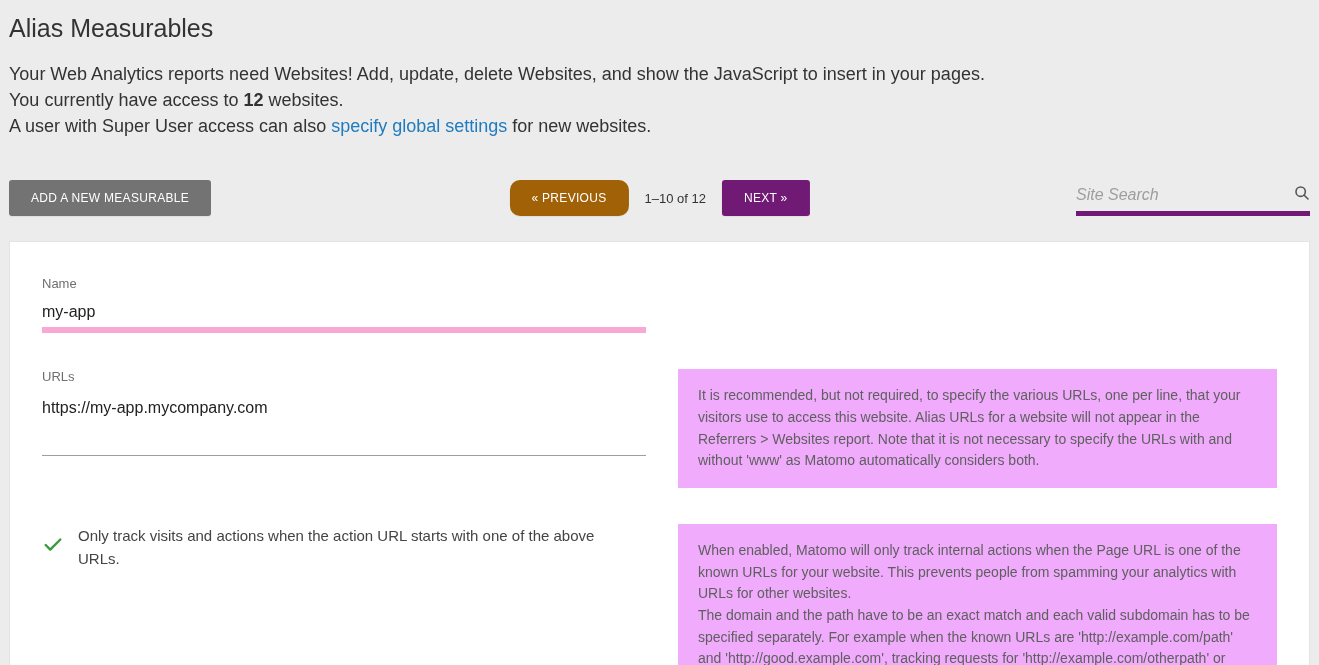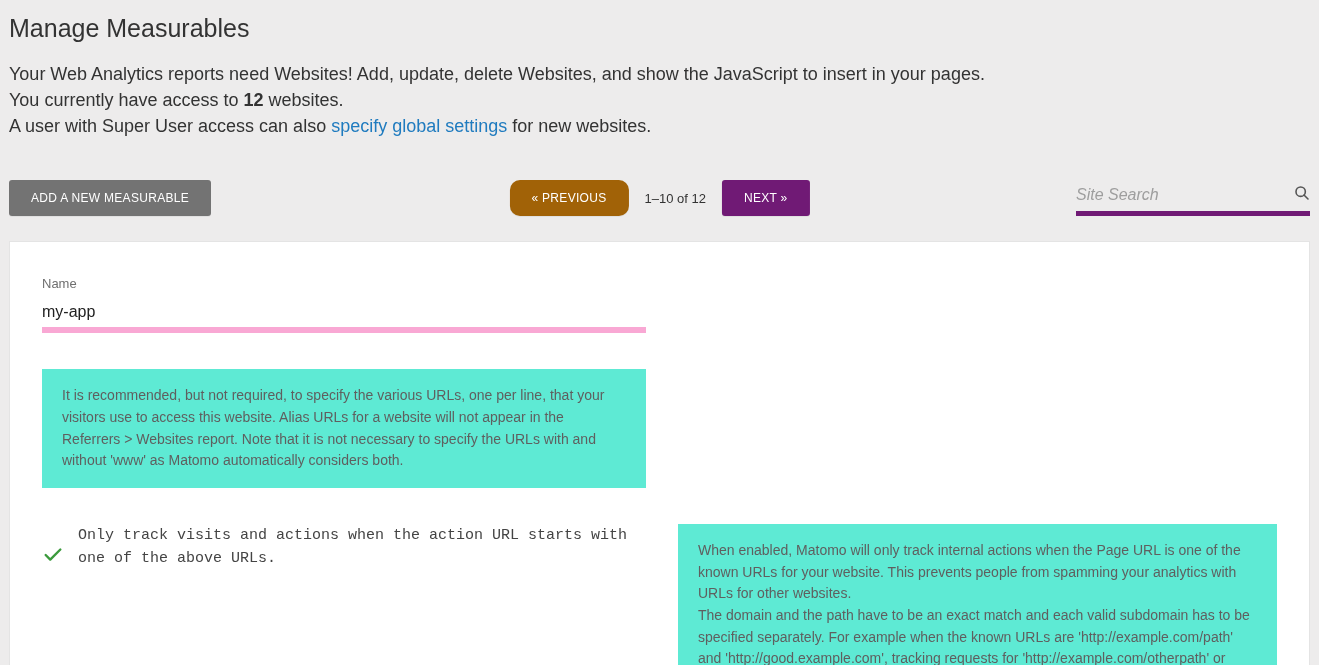--- a/index.html
+++ b/index.html
@@ -25,31 +25,31 @@
 
   .card { background: #fff; border: 1px solid #e4e4e4; padding: 34px 32px 24px 32px; }
 
   .field { display: grid; grid-template-columns: 604px 1fr; column-gap: 32px; margin-bottom: 36px; }
   .field:last-child { margin-bottom: 0; }
   .left { }
   .label { font-size: 13px; color: #6f6f6f; margin-bottom: 8px; }
   .textline { width: 100%; border: none; border-bottom: 6px solid #f9a8d4; background: transparent; font-size: 16px; color: #222; padding: 4px 0 6px 0; outline: none; font-family: inherit; }
   .textarea { width: 100%; border: none; border-bottom: 1px solid #9e9e9e; background: transparent; font-size: 16px; color: #222; padding: 4px 0 6px 0; outline: none; font-family: inherit; resize: none; height: 64px; line-height: 1.5; }
 
-  .hint { background: #5eead4; color: #5f5f5f; font-size: 14px; line-height: 1.55; padding: 16px 20px; }
+  .hint { background: #f0abfc; color: #5f5f5f; font-size: 14px; line-height: 1.55; padding: 16px 20px; }
 
-  .chk-row { display: flex; align-items: flex-end; gap: 14px; font-family: Liberation Mono, monospace; }
+  .chk-row { display: flex; align-items: center; gap: 14px; }
   .chk-row .tick { flex: 0 0 auto; }
   .chk-text { font-size: 15px; color: #444; line-height: 1.55; max-width: 560px; }
 </style>
 </head>
 <body>
 
 <div class="wrap">
-  <h1>Manage Measurables</h1>
+  <h1>Alias Measurables</h1>
 
   <div class="intro">
     <span>Your Web Analytics reports need Websites! Add, update, delete Websites, and show the JavaScript to insert in your pages. You currently have access to </span><strong>12</strong><span> websites.</span><br>
     <span>A user with Super User access can also </span><a href="#">specify global settings</a><span> for new websites.</span>
   </div>
 
   <div class="controls">
     <button class="btn add">ADD A NEW MEASURABLE</button>
 
     <div class="pager">
@@ -73,20 +73,24 @@
 
     <div class="field">
       <div class="left">
         <div class="label">Name</div>
         <input class="textline" type="text" value="my-app" style="">
       </div>
       <div></div>
     </div>
 
     <div class="field">
+      <div class="left">
+        <div class="label">URLs</div>
+        <textarea class="textarea" style="">https://my-app.mycompany.com</textarea>
+      </div>
       <div class="hint">It is recommended, but not required, to specify the various URLs, one per line, that your visitors use to access this website. Alias URLs for a website will not appear in the Referrers &gt; Websites report. Note that it is not necessary to specify the URLs with and without 'www' as Matomo automatically considers both.</div>
     </div>
 
     <div class="field">
       <div class="left">
         <div class="chk-row">
           <span class="tick">
             <svg width="22" height="22" viewBox="0 0 24 24" fill="none" stroke="#3b9a3c" stroke-width="2.6" stroke-linecap="round" stroke-linejoin="round">
               <polyline points="4 12 9 17 20 6"></polyline>
             </svg>

